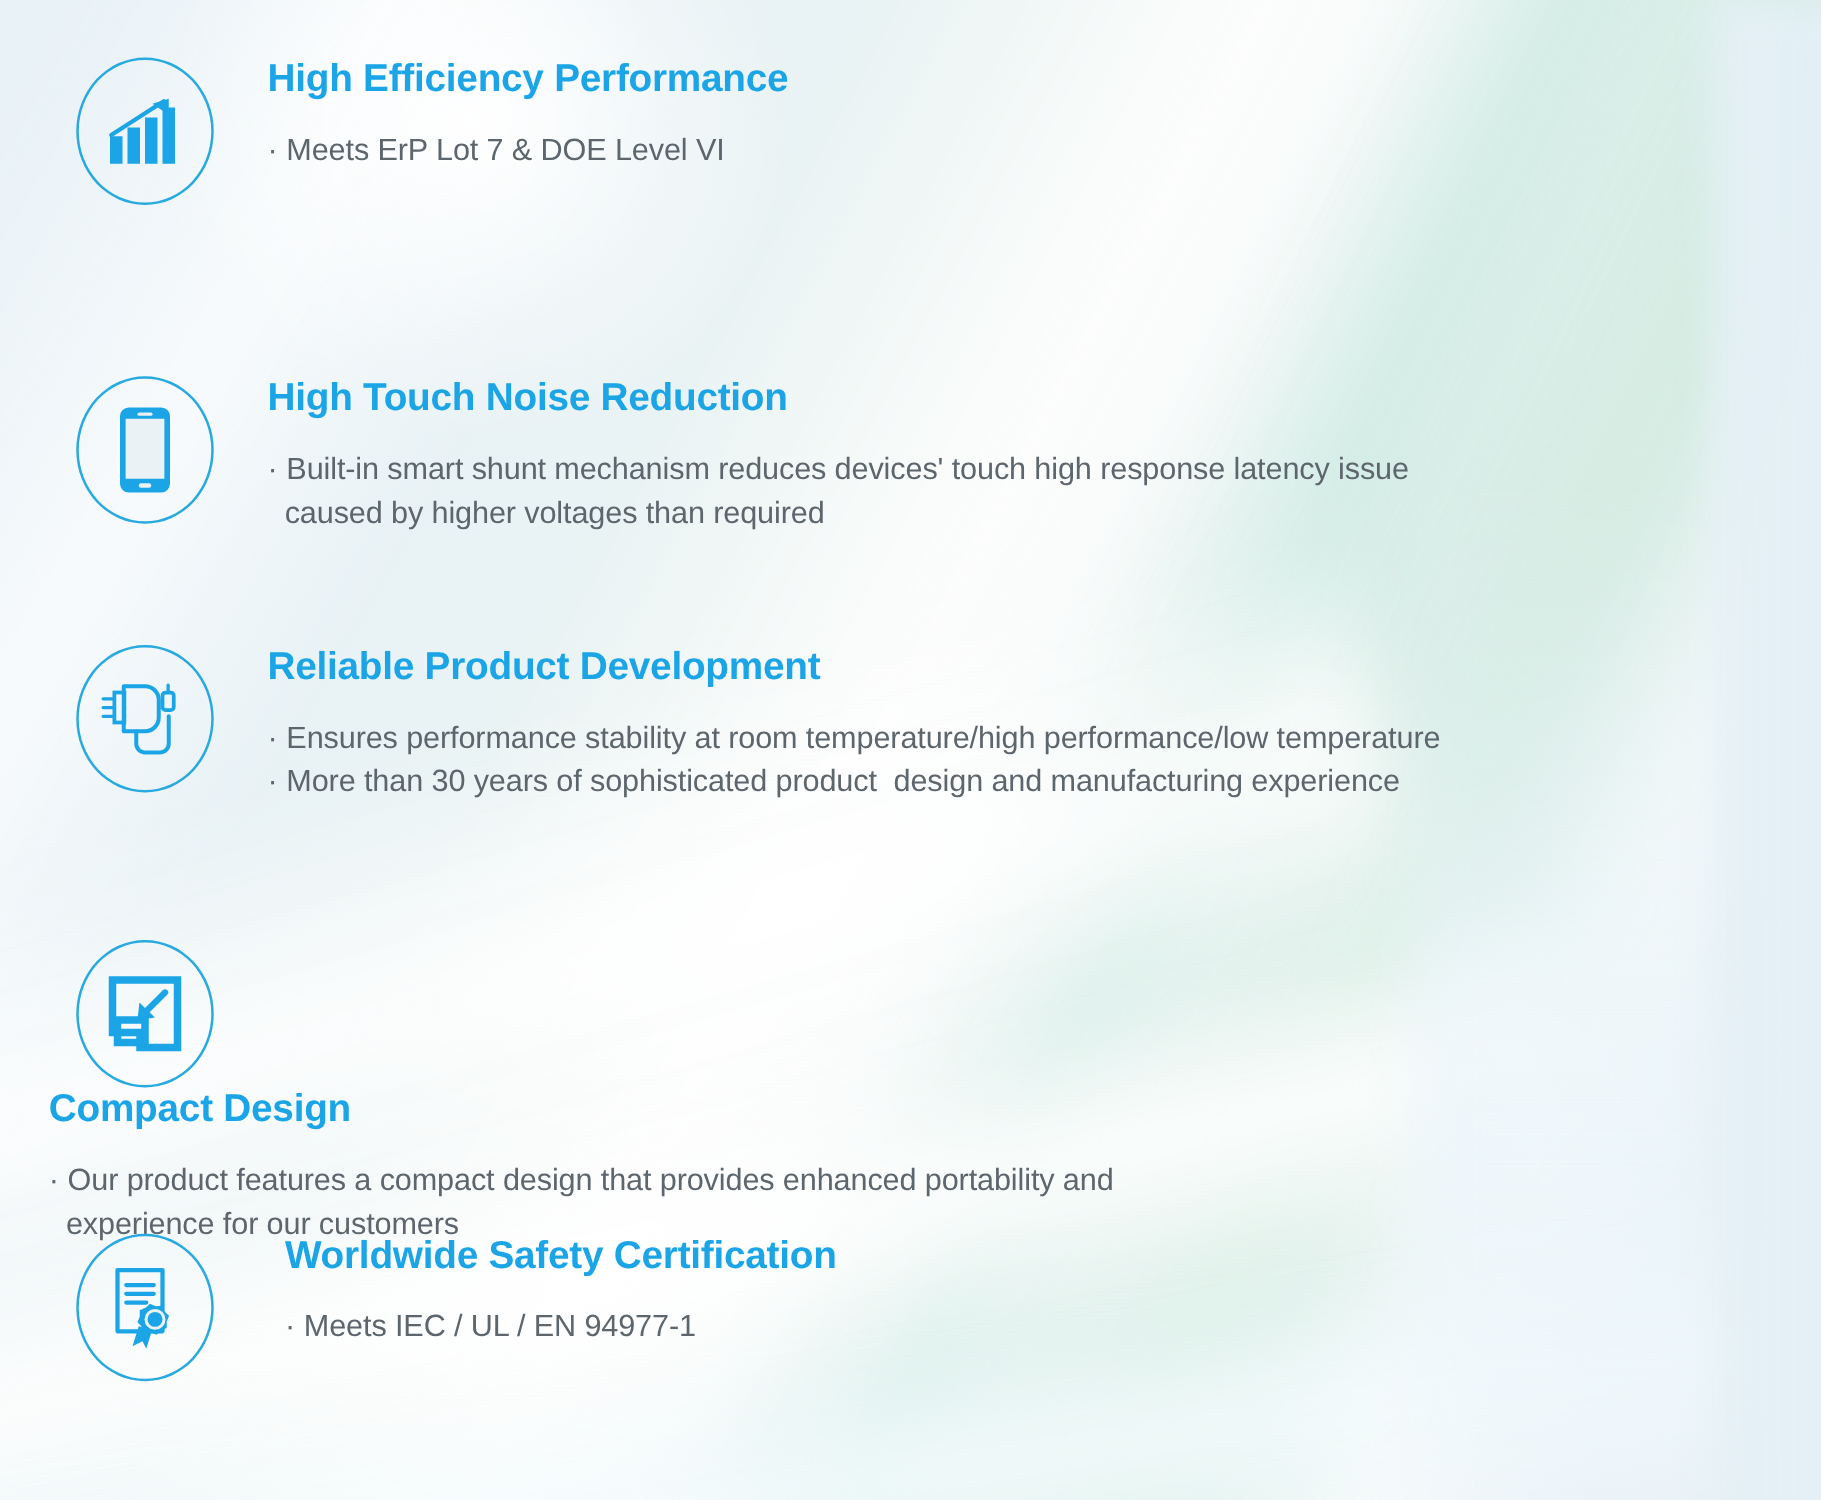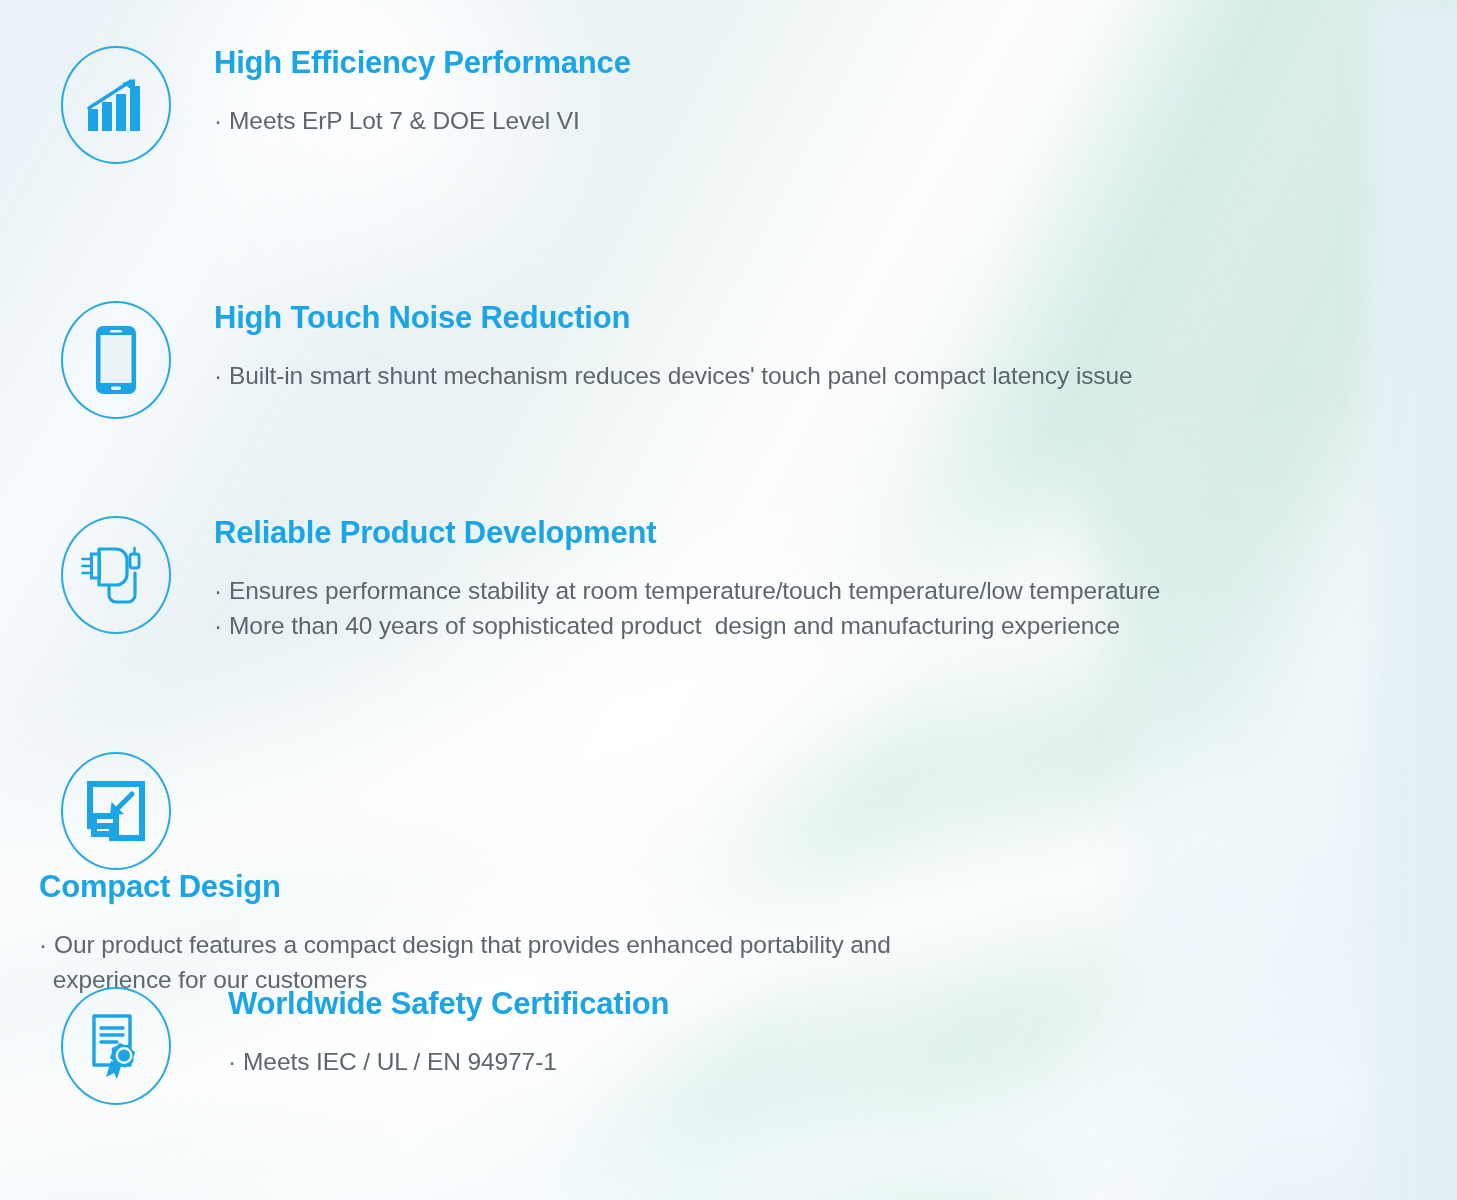--- a/index.html
+++ b/index.html
@@ -227,21 +227,25 @@
           </svg>
         </span>
       </div>
     </div>
     <div class="text-col">
       <h2 class="feature-title">High Touch Noise Reduction</h2>
       <div class="divider"></div>
       <ul class="body-list">
         <li class="body-line">
           <span class="dot">·</span>
-          <span class="txt">Built-in smart shunt mechanism reduces devices' touch panel compact latency issue</span>
+          <span class="txt">Built-in smart shunt mechanism reduces devices' touch high response latency issue</span>
+        </li>
+        <li class="body-line">
+          <span class="dot">&nbsp;</span>
+          <span class="txt">caused by higher voltages than required</span>
         </li>
       </ul>
     </div>
   </section>
 
   <section class="feature-row" id="row-2">
     <div class="icon-wrap">
       <div class="icon-circle">
         <span>
           <svg width="74" height="66" viewBox="0 0 74 66">
@@ -254,25 +258,25 @@
           </svg>
         </span>
       </div>
     </div>
     <div class="text-col">
       <h2 class="feature-title">Reliable Product Development</h2>
       <div class="divider"></div>
       <ul class="body-list">
         <li class="body-line">
           <span class="dot">·</span>
-          <span class="txt">Ensures performance stability at room temperature/touch temperature/low temperature</span>
-        </li>
-        <li class="body-line">
-          <span class="dot">·</span>
-          <span class="txt">More than 40 years of sophisticated product  design and manufacturing experience</span>
+          <span class="txt">Ensures performance stability at room temperature/high performance/low temperature</span>
+        </li>
+        <li class="body-line">
+          <span class="dot">·</span>
+          <span class="txt">More than 30 years of sophisticated product  design and manufacturing experience</span>
         </li>
       </ul>
     </div>
   </section>
 
   <section class="feature-row" id="row-3">
     <div class="icon-wrap">
       <div class="icon-circle">
         <span>
           <svg width="60" height="62" viewBox="0 0 60 62">

